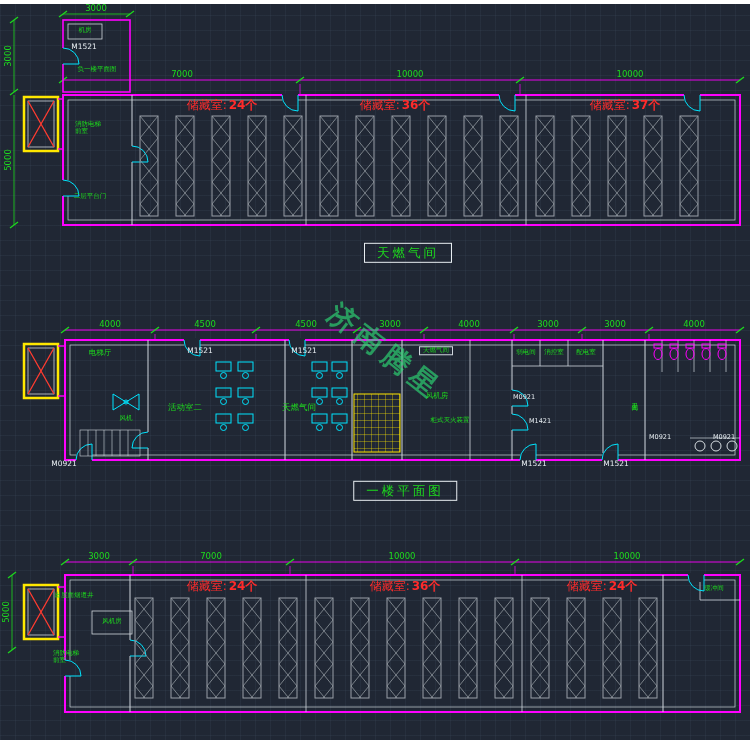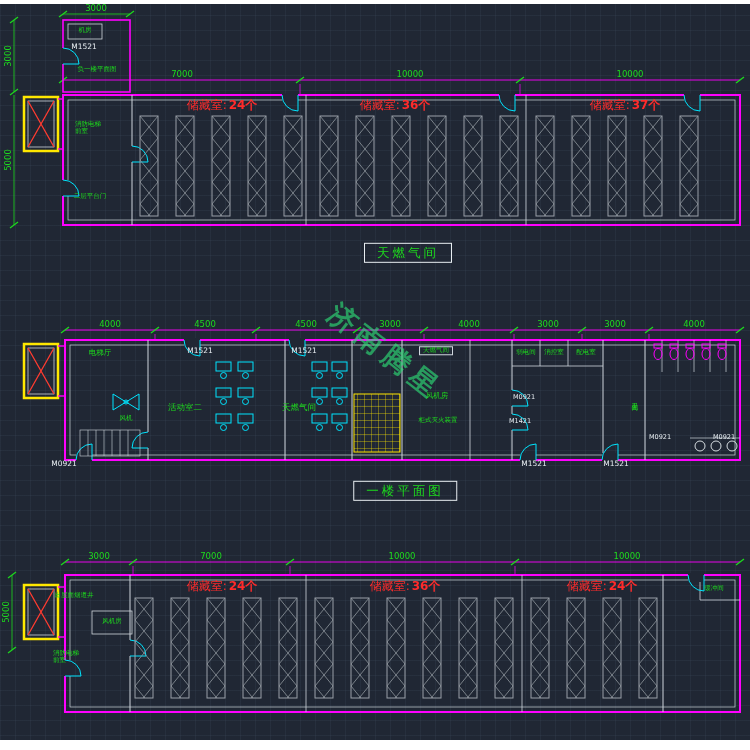--- a/index.html
+++ b/index.html
@@ -351,23 +351,23 @@
   <div class="t g s8" style="left:615px;top:325px">3000</div>
   <div class="t g s8" style="left:694px;top:325px">4000</div>
   <div class="t g s7" style="left:100px;top:353px">电梯厅</div>
   <div class="t w s7" style="left:200px;top:351px">M1521</div>
   <div class="t w s7" style="left:304px;top:351px">M1521</div>
   <div class="t g s6" style="left:126px;top:419px">风机</div>
   <div class="t g s8" style="left:185px;top:408px">活动室二</div>
   <div class="t g s8" style="left:299px;top:408px">天燃气间</div>
   <div class="t g s6 box" style="left:436px;top:351px">天燃气间</div>
   <div class="t g s7" style="left:437px;top:396px">风机房</div>
-  <div class="t g s6" style="left:438px;top:421px">柜式灭火装置</div>
+  <div class="t g s6" style="left:450px;top:421px">柜式灭火装置</div>
   <div class="t w s6" style="left:524px;top:398px">M0921</div>
-  <div class="t w s6" style="left:520px;top:422px">M1421</div>
+  <div class="t w s6" style="left:540px;top:422px">M1421</div>
   <div class="t g s6" style="left:526px;top:353px">弱电间</div>
   <div class="t g s6" style="left:554px;top:353px">消控室</div>
   <div class="t g s6" style="left:586px;top:353px">配电室</div>
   <div class="t g s6 vtx" style="left:634px;top:398px">卫生间</div>
   <div class="t w s6" style="left:660px;top:438px">M0921</div>
   <div class="t w s6" style="left:724px;top:438px">M0921</div>
   <div class="t w s7" style="left:64px;top:464px">M0921</div>
   <div class="t w s7" style="left:534px;top:464px">M1521</div>
   <div class="t w s7" style="left:616px;top:464px">M1521</div>
   <div class="t wm" style="left:385px;top:352px">济南腾星</div>

